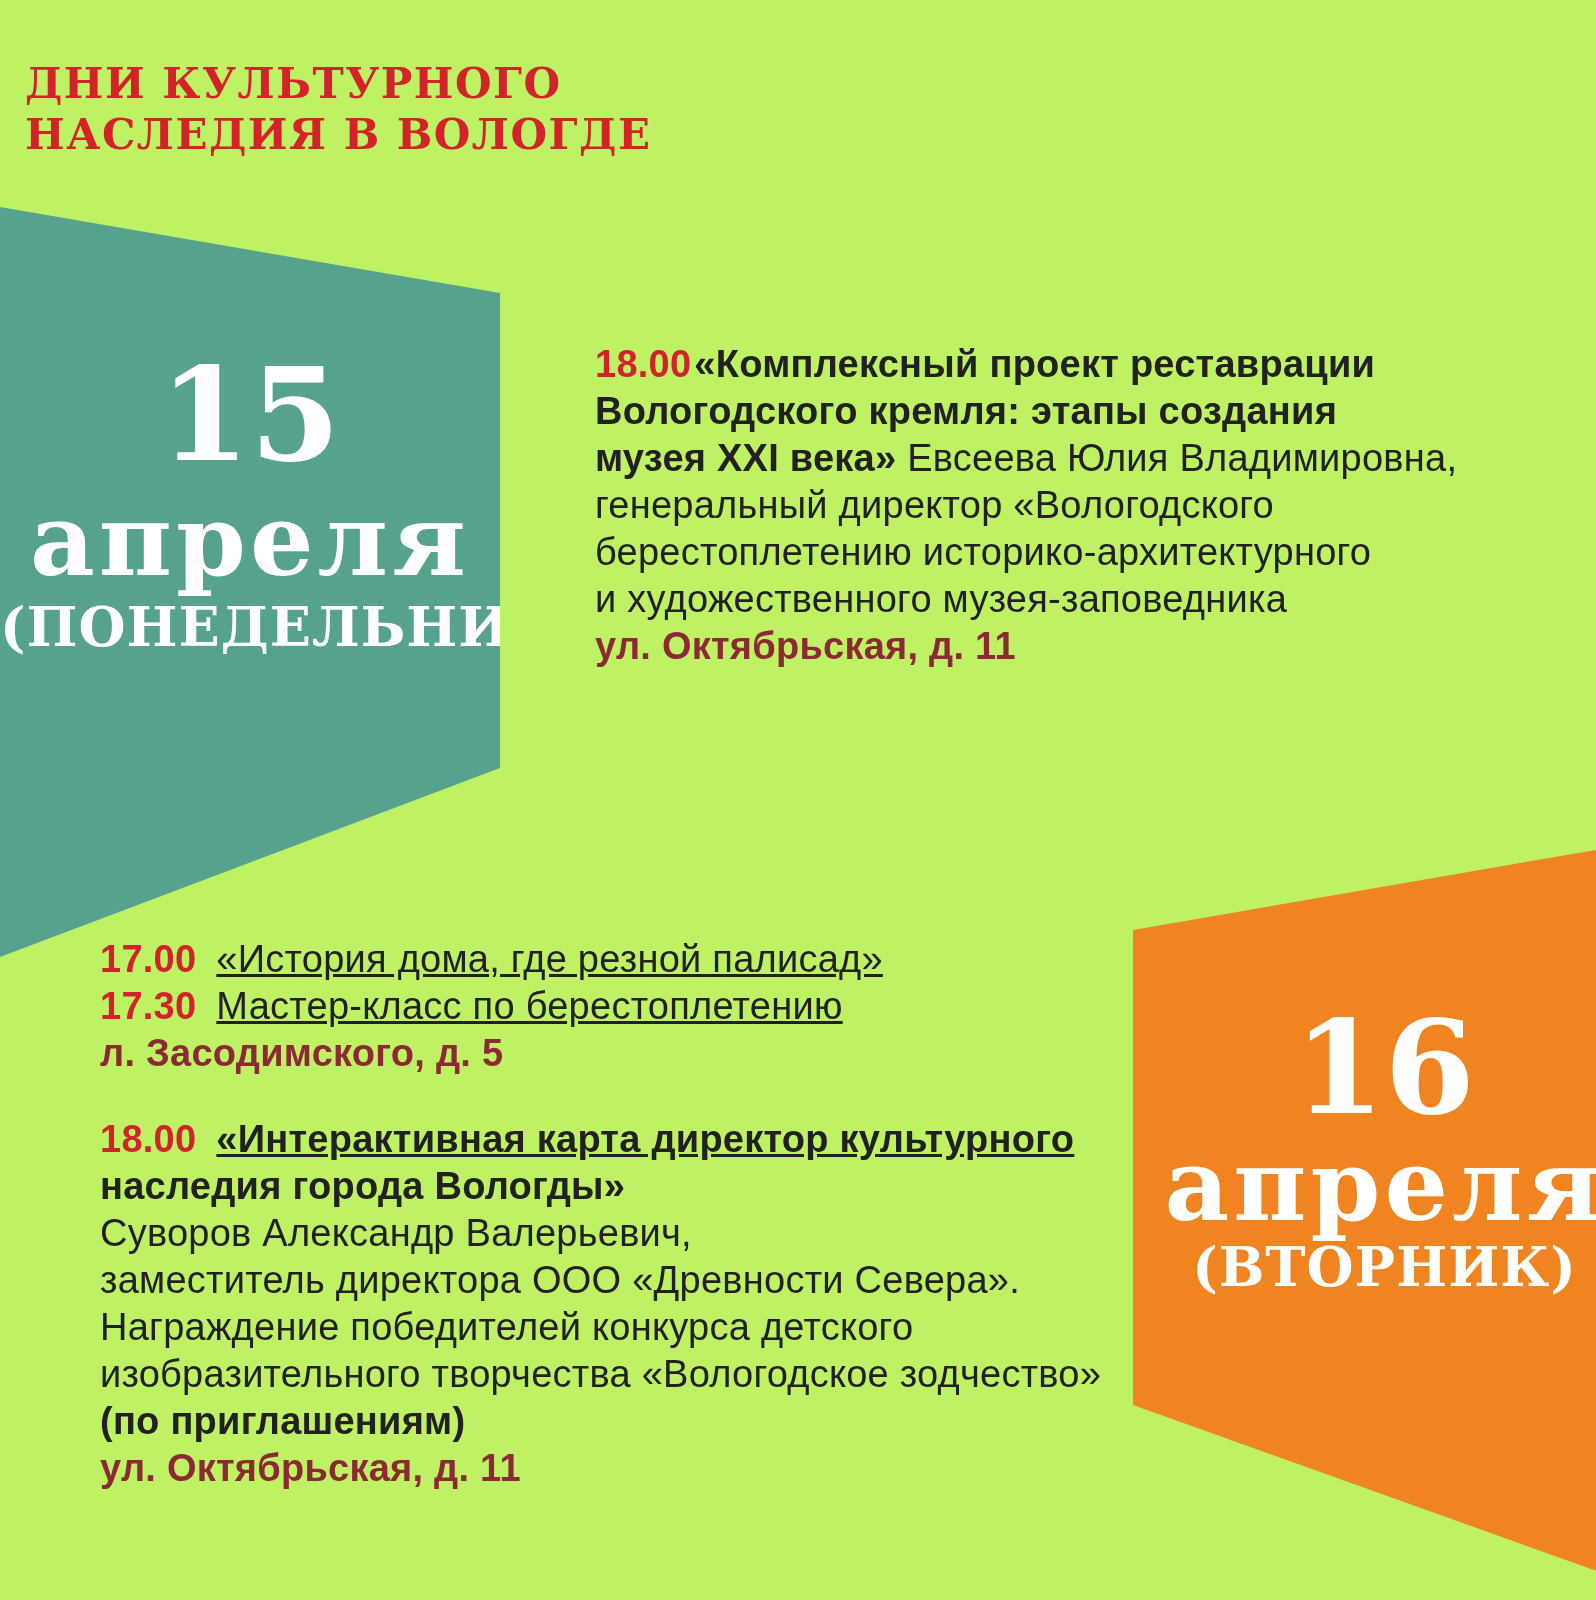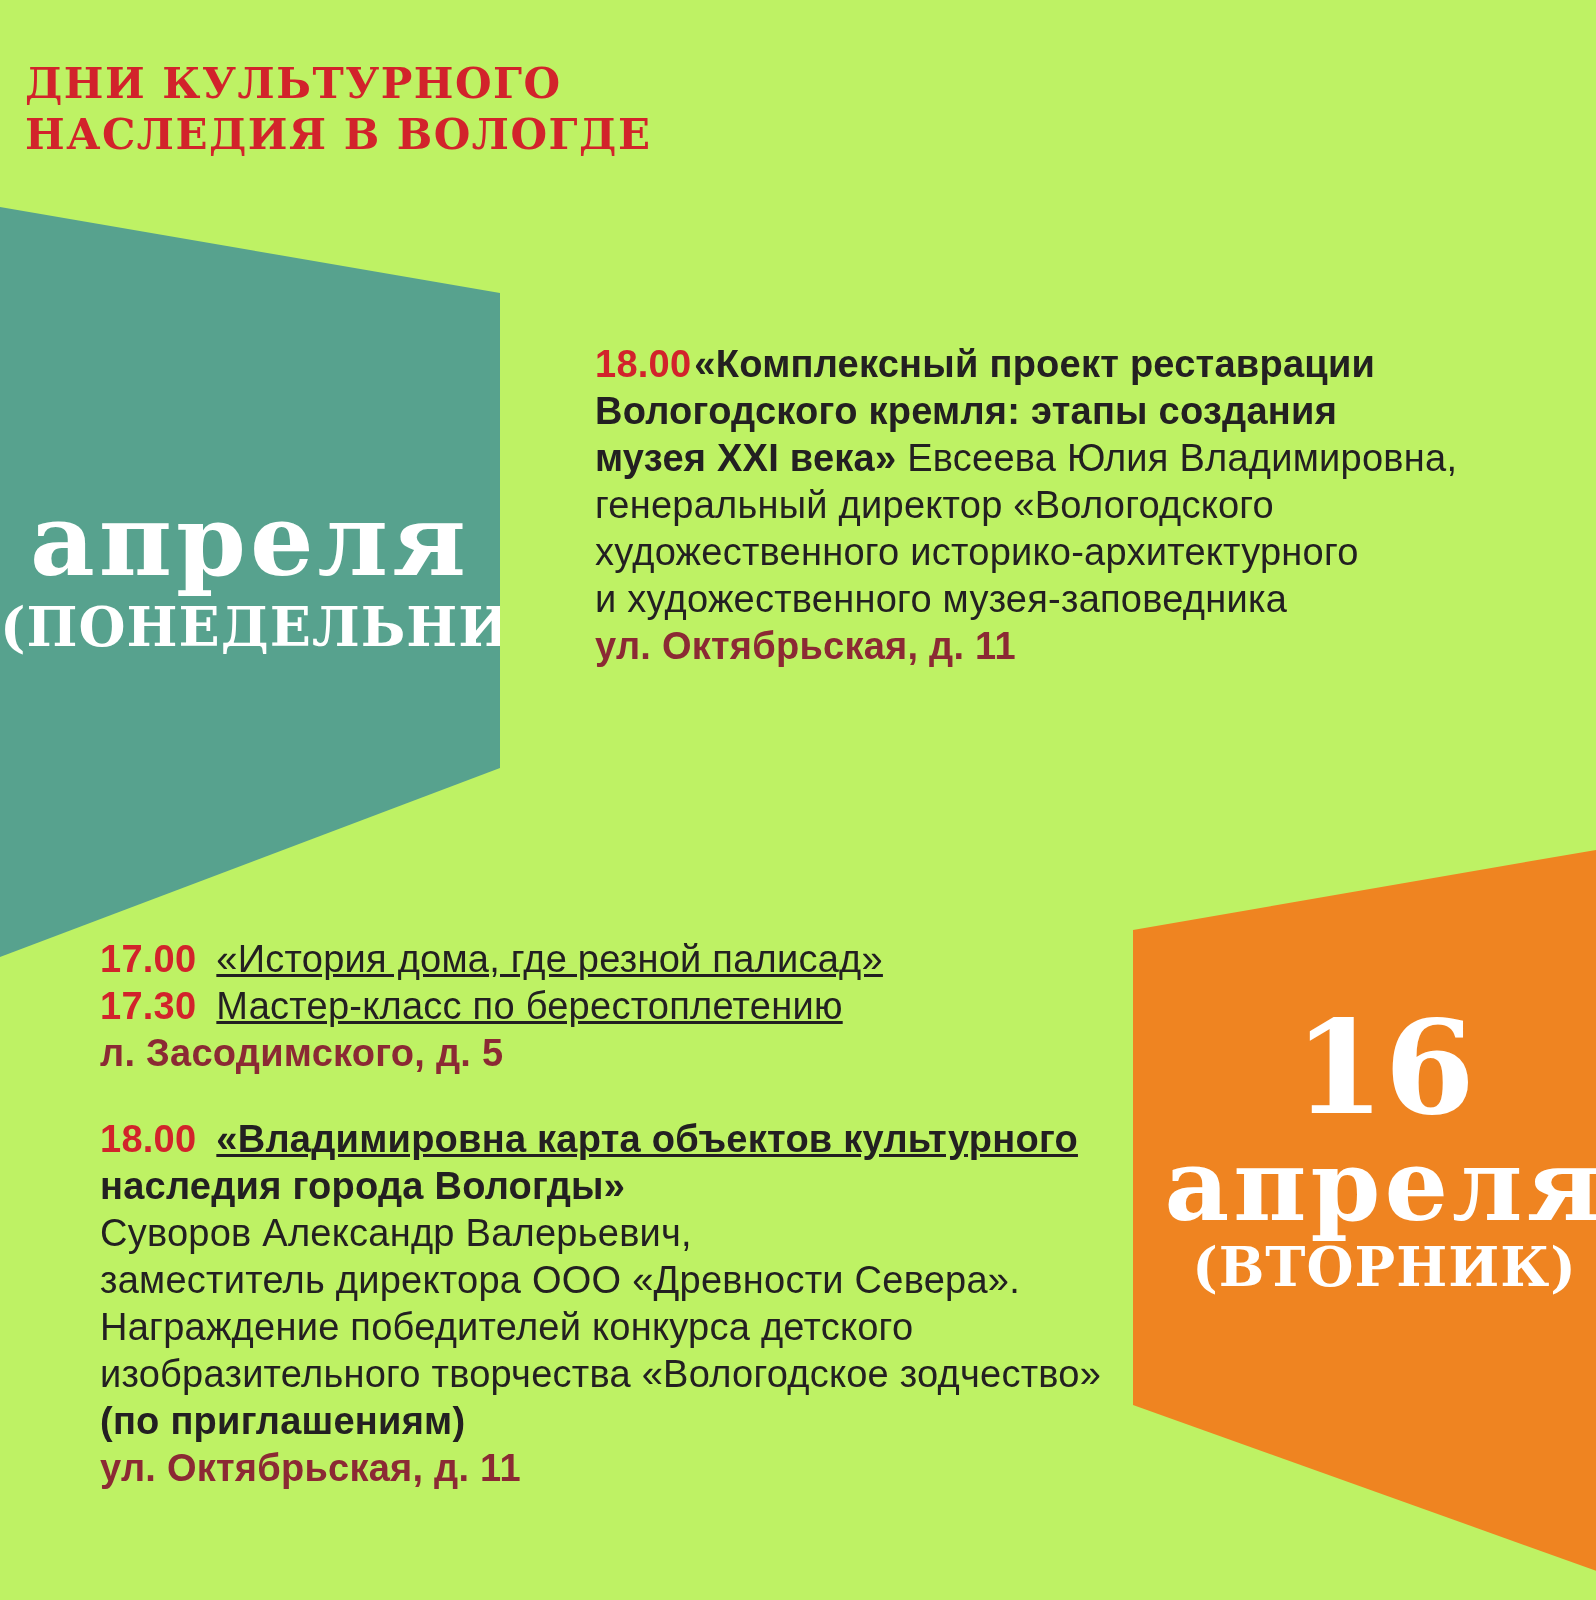--- a/index.html
+++ b/index.html
@@ -60,48 +60,49 @@
 <body>
 
 <div class="poster">
 
   <div class="header">
     <div>ДНИ КУЛЬТУРНОГО</div>
     <div>НАСЛЕДИЯ В ВОЛОГДЕ</div>
   </div>
 
   <div class="shape shape-teal">
+    <div class="date date-num t-num">15</div>
     <div class="date date-month t-month">апреля</div>
     <div class="date date-weekday t-week">(ПОНЕДЕЛЬНИК)</div>
   </div>
 
   <div class="shape shape-orange">
     <div class="date date-num o-num">16</div>
     <div class="date date-month o-month">апреля</div>
     <div class="date date-weekday o-week">(ВТОРНИК)</div>
   </div>
 
   <div class="event e1">
     <div class="line"><span class="time">18.00</span><span class="bold gap-sm">«Комплексный проект реставрации</span></div>
     <div class="line bold">Вологодского кремля: этапы создания</div>
     <div class="line"><span class="bold">музея XXI века»</span><span> Евсеева Юлия Владимировна,</span></div>
     <div class="line">генеральный директор «Вологодского</div>
-    <div class="line">художественного историко-архитектурного</div>
+    <div class="line">берестоплетению историко-архитектурного</div>
     <div class="line">и художественного музея-заповедника</div>
     <div class="line addr">ул. Октябрьская, д. 11</div>
   </div>
 
   <div class="event e2">
     <div class="line"><span class="time">17.00</span><span class="gap">«История дома, где резной палисад»</span></div>
     <div class="line"><span class="time">17.30</span><span class="gap">Мастер-класс по берестоплетению</span></div>
     <div class="line addr">л. Засодимского, д. 5</div>
   </div>
 
   <div class="event e3">
-    <div class="line"><span class="time">18.00</span><span class="bold gap">«Владимировна карта объектов культурного</span></div>
+    <div class="line"><span class="time">18.00</span><span class="bold gap">«Интерактивная карта директор культурного</span></div>
     <div class="line bold">наследия города Вологды»</div>
     <div class="line">Суворов Александр Валерьевич,</div>
     <div class="line">заместитель директора ООО «Древности Севера».</div>
     <div class="line">Награждение победителей конкурса детского</div>
     <div class="line">изобразительного творчества «Вологодское зодчество»</div>
     <div class="line bold">(по приглашениям)</div>
     <div class="line addr">ул. Октябрьская, д. 11</div>
   </div>
 
 </div>

